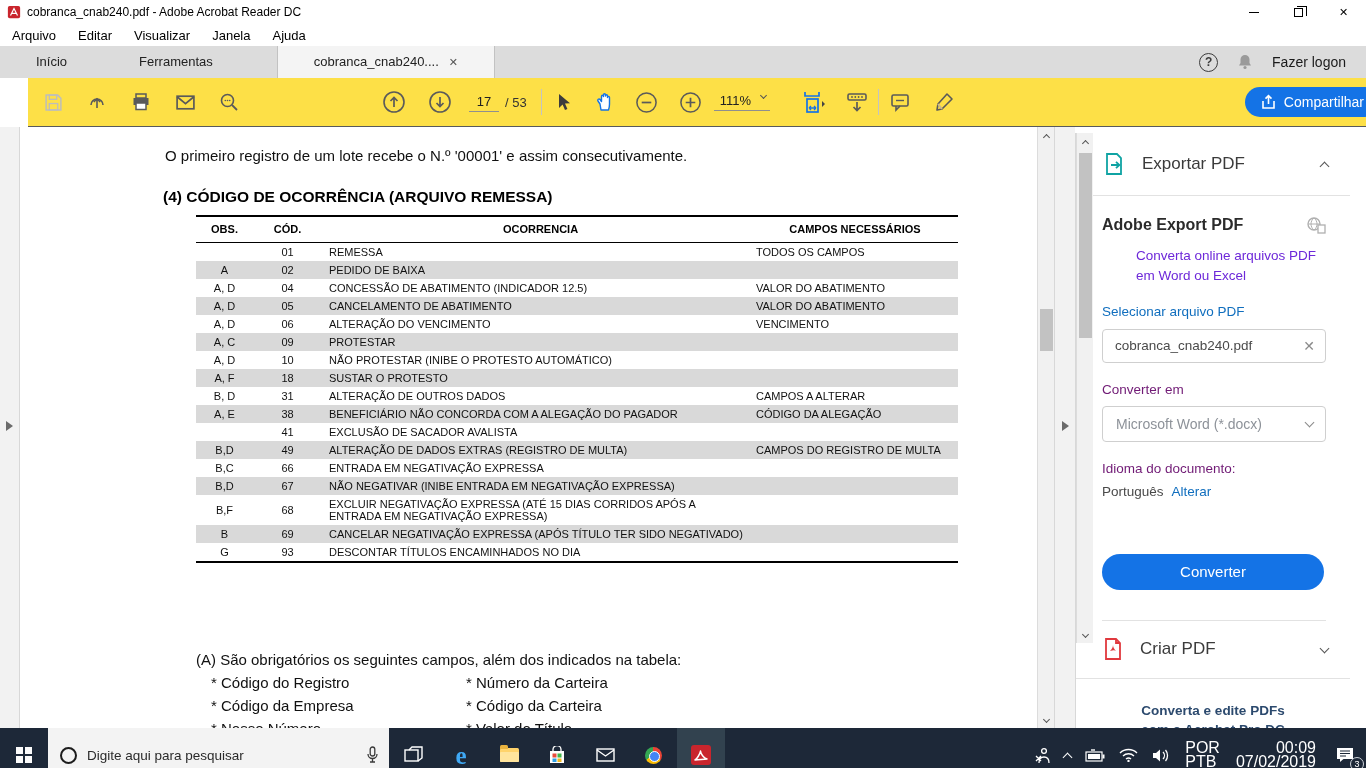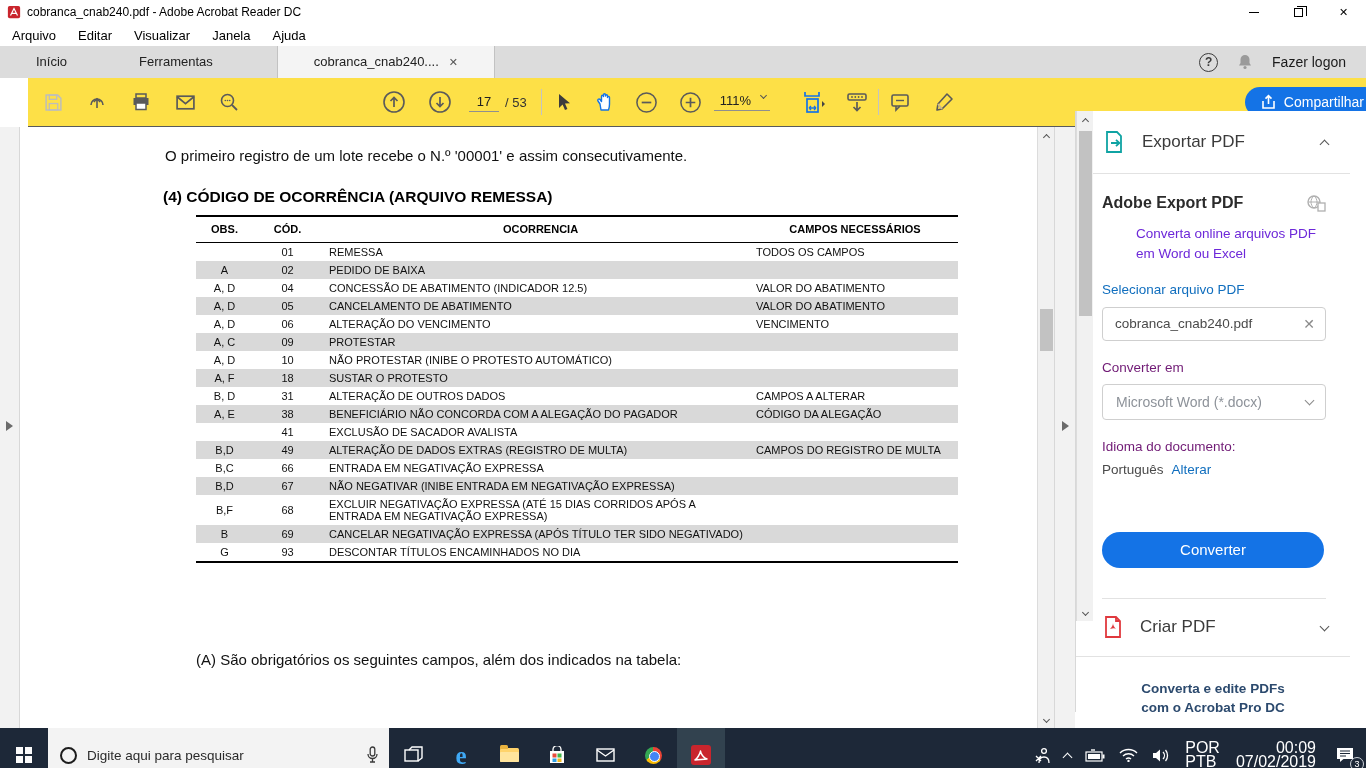--- a/index.html
+++ b/index.html
@@ -69,21 +69,21 @@
   .fn-col { display:flex; flex-direction:column; gap:4px; line-height:19px; }
   .fn-col.left { width:255px; }
 
   
   .v-scroll { width:17px; background:#f1f1f1; border-left:1px solid #dcdcdc; position:relative; }
   .sb-arrow { position:absolute; left:0; width:17px; height:16px; display:flex; align-items:center; justify-content:center; }
   .sb-thumb { position:absolute; left:2px; width:13px; background:#c2c2c2; }
   .panel-strip { width:21px; background:#f2f2f2; border-left:1px solid #d8d8d8; position:relative; }
 
   
-  .sidebar { position:absolute; top:111px; left:1075px; width:291px; height:601px; background:#fff; border-left:1px solid #d8d8d8; }
+  .sidebar { position:absolute; top:133px; left:1075px; width:291px; height:601px; background:#fff; border-left:1px solid #d8d8d8; }
   .sb-content { position:absolute; top:0; left:0; width:274px; height:601px; }
   .sb-header { height:63px; border-bottom:1px solid #e2e2e2; display:flex; align-items:center; padding:0 22px 0 26px; gap:16px; }
   .sb-header-title { font-size:17px; color:#3b3b3b; flex:1; }
   .sb-section { padding:20px 24px 0 26px; }
   .sb-sec-titlerow { display:flex; align-items:center; }
   .sb-sec-title { font-size:16px; font-weight:bold; color:#2b2b2b; flex:1; }
   .sb-desc { font-size:13.5px; color:#6d28d9; line-height:1.5; margin-top:12px;margin-left:34px; }
   .sb-link { font-size:13.5px; color:#106ebe; margin-top:17px; }
   .file-box { margin-top:10px; height:34px; border:1px solid #cfcfcf; border-radius:4px; display:flex; align-items:center; padding:0 10px 0 12px; }
   .file-name { flex:1; font-size:13.5px; color:#4a4a4a; }
@@ -423,20 +423,32 @@
             <td class="col-obs">G</td>
             <td class="col-cod">93</td>
             <td class="col-oco">DESCONTAR TÍTULOS ENCAMINHADOS NO DIA</td>
             <td class="col-campos"></td>
           </tr>
         </tbody>
     </table>
 
     <div class="footnote">
       <div>(A)  São obrigatórios os seguintes campos, além dos indicados na tabela:</div>
+      <div class="footnote-cols">
+        <div class="fn-col left">
+          <span>* Código do Registro</span>
+          <span>* Código da Empresa</span>
+          <span>* Nosso Número</span>
+        </div>
+        <div class="fn-col">
+          <span>* Número da Carteira</span>
+          <span>* Código da Carteira</span>
+          <span>* Valor do Título</span>
+        </div>
+      </div>
     </div>
   </div>
 
   <div class="v-scroll">
     <div class="sb-arrow" style="top:0;">
         <span class="chev up small"></span>
       </div>
     <div class="sb-thumb" style="top:182px; height:42px;"></div>
     <div class="sb-arrow" style="bottom:0;">
         <span class="chev down small"></span>

